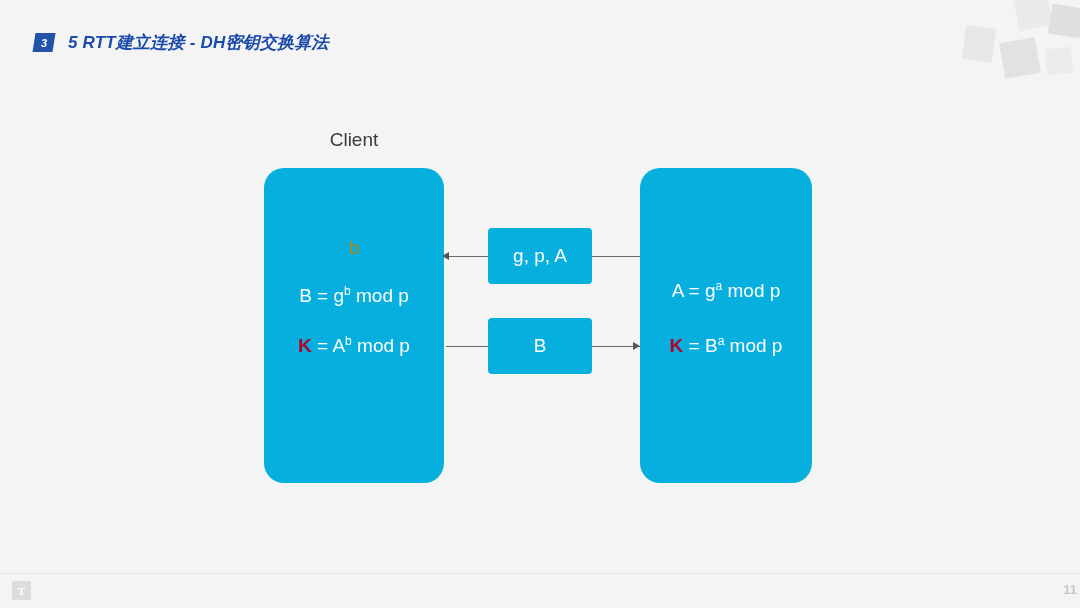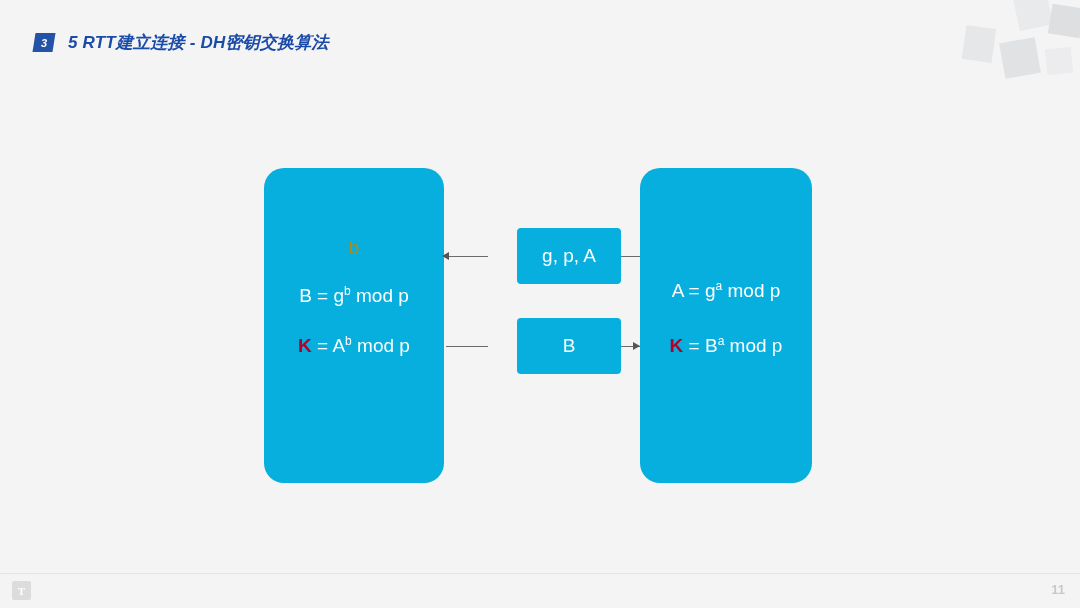--- a/index.html
+++ b/index.html
@@ -65,21 +65,21 @@
   .c-l3{top:167px;}
   
   .s-l1{top:69px;}
   .s-l2{top:112px;text-align:center;}
   .s-l3{top:167px;}
 
   
   .msg{
     position:absolute;background:#07afde;border-radius:4px;
     color:#ffffff;font-size:19px;
-    display:flex;align-items:center;justify-content:center;margin-left:29px;
+    display:flex;align-items:center;justify-content:center;
   }
   .msg.top{left:488px;top:228px;width:104px;height:56px;}
   .msg.bottom{left:488px;top:318px;width:104px;height:56px;}
 
   
   .conn{position:absolute;height:1px;background:#6b6b6b;}
   .conn.t-left{left:446px;top:256px;width:42px;}
   .conn.t-right{left:592px;top:256px;width:48px;}
   .conn.b-left{left:446px;top:346px;width:42px;}
   .conn.b-right{left:592px;top:346px;width:48px;}
@@ -99,21 +99,21 @@
   
   .footer-sep{position:absolute;left:0;top:573px;width:1080px;height:1px;background:#e4e4e4;}
   .footer-band{position:absolute;left:0;top:574px;width:1080px;height:34px;background:#f4f4f4;}
   .logo{
     position:absolute;left:12px;top:581px;width:19px;height:19px;
     background:#dcdcdc;border-radius:2px;
     display:flex;align-items:center;justify-content:center;
     color:#ffffff;font-size:11px;font-weight:bold;font-family:"Liberation Serif",serif;
   }
   .page-num{
-    position:absolute;right:15px;top:582px;
+    position:absolute;right:3px;top:582px;
     color:#c9c9c9;font-size:13px;font-weight:bold;
   }
 </style>
 </head>
 <body>
 
 <div class="deco">
   <i class="s1"></i>
   <i class="s2"></i>
   <i class="s3"></i>
@@ -123,20 +123,21 @@
 
 <div class="title-row">
   <div class="badge">
     <span>3</span>
   </div>
   <div class="title-text">5 RTT建立连接 - DH密钥交换算法</div>
 </div>
 
 <div class="stage">
 
+  <div class="col-head client">Client</div>
 
   <div class="party client">
     <div class="line c-l1">
       <span class="var-b">b</span><span></span>
     </div>
     <div class="line c-l3">
       <span class="var-k">K</span><span> = A</span><sup>b</sup><span> mod p</span>
     </div>
     <div class="line c-l2">
       <span>B = g</span><sup>b</sup><span> mod p</span>

